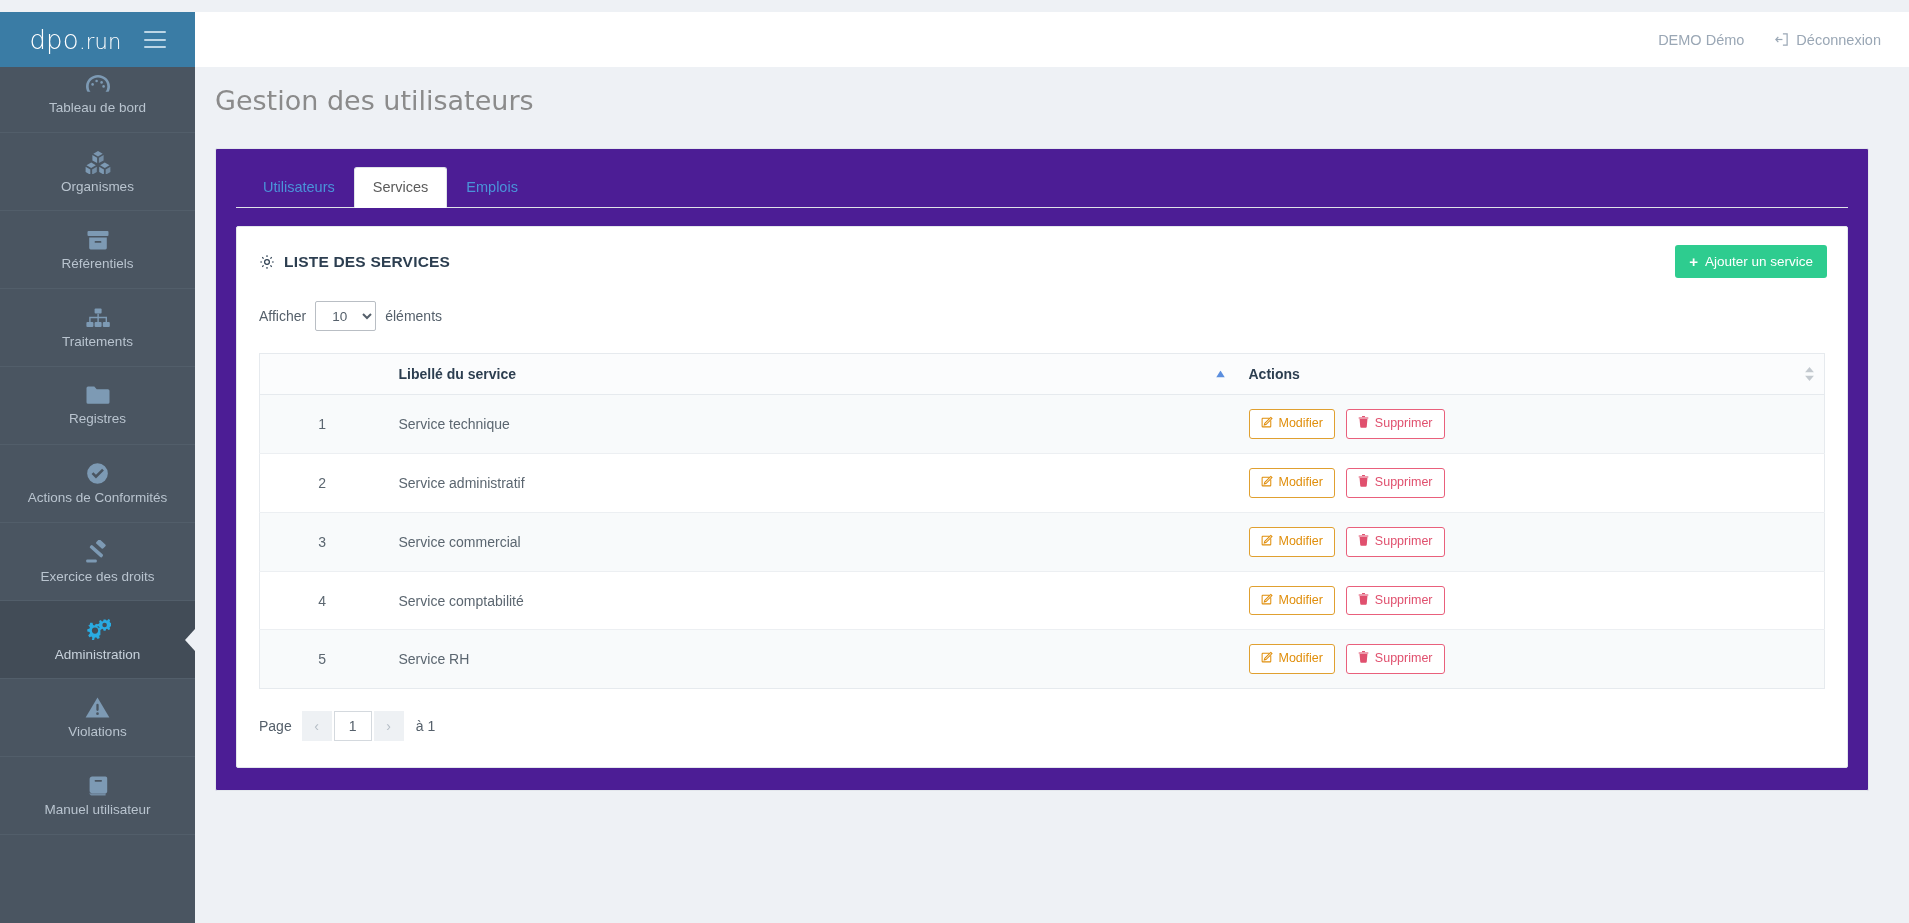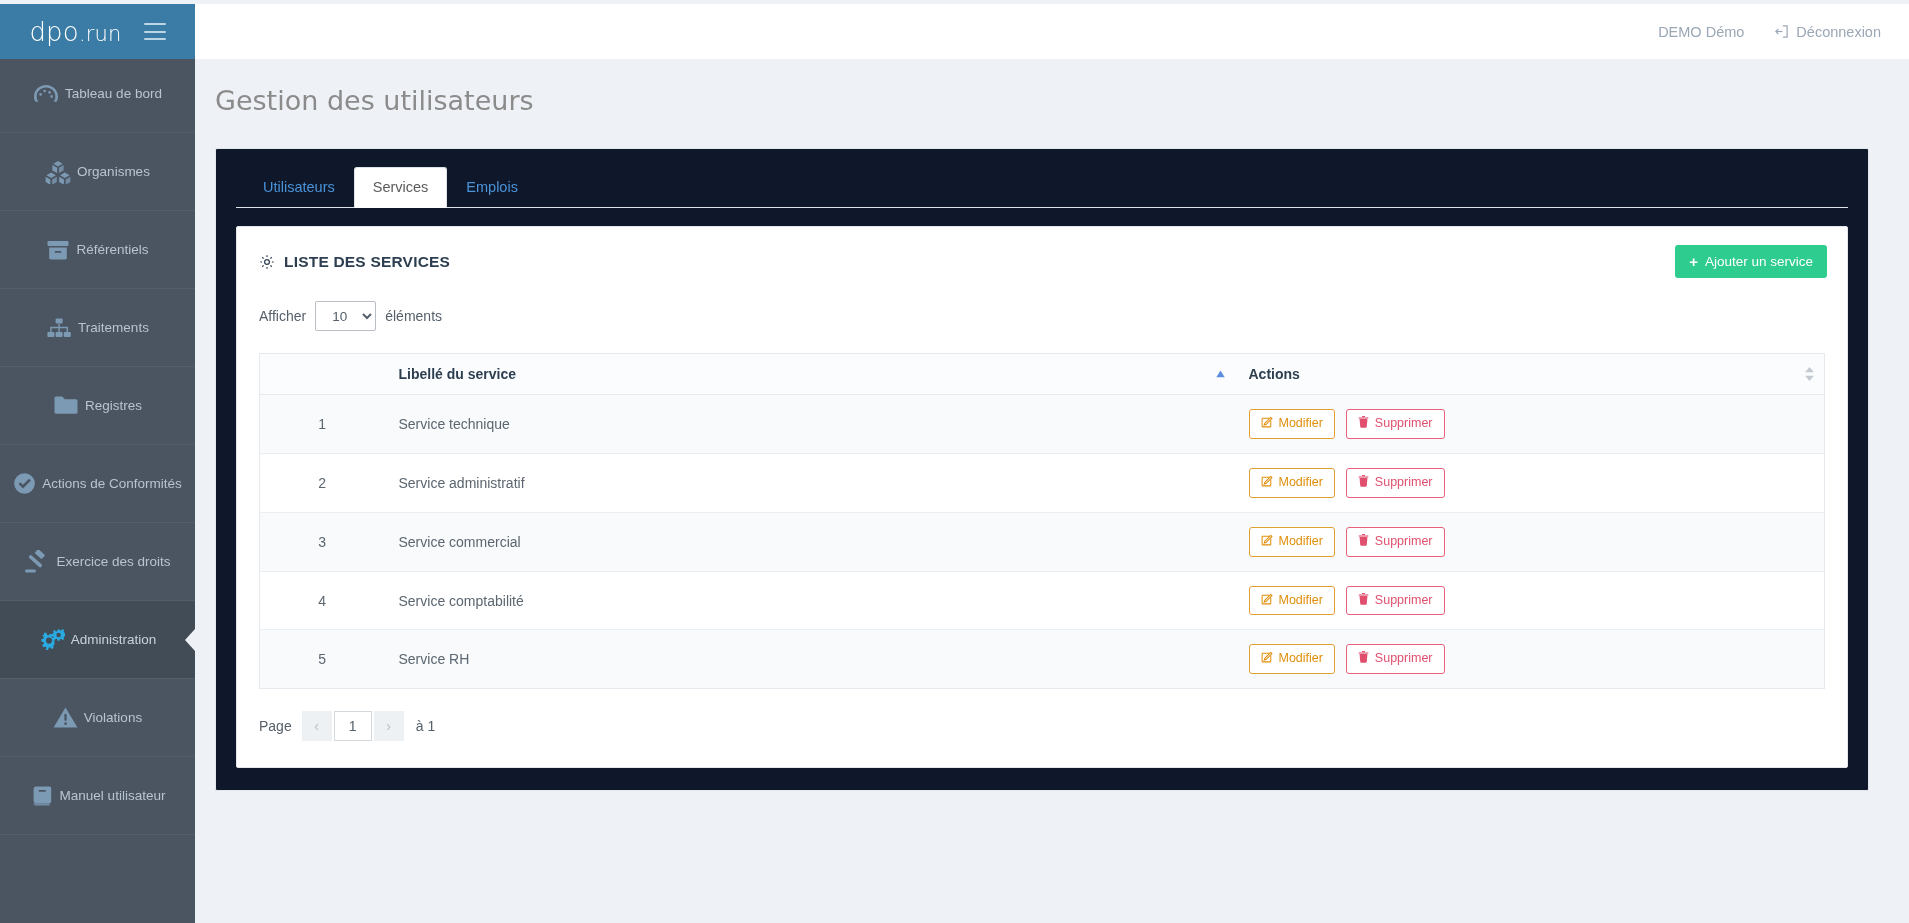--- a/index.html
+++ b/index.html
@@ -8,21 +8,21 @@
     margin: 0; padding: 0;
     width: 1909px; height: 923px;
     overflow: hidden;
     background: #eef1f5;
     font-family: "Liberation Sans", sans-serif;
     -webkit-font-smoothing: antialiased;
   }
 
   
   .topbar {
-    position: absolute; top: 4px; left: 0; right: 0; height: 55px;
+    position: absolute; top: 12px; left: 0; right: 0; height: 55px;
     background: #701a75;
     display: flex; align-items: stretch;
     z-index: 30;
   }
   .brand-block {
     width: 195px; min-width: 195px; height: 55px;
     background: #3a7ca5;
     display: flex; align-items: center; justify-content: center;
     gap: 22px;
   }
@@ -59,21 +59,21 @@
     position: absolute; top: 55px; left: 0; bottom: 0;
     width: 195px;
     background: #4a5561;
     overflow: hidden;
     z-index: 20;
   }
   .nav-item {
     position: relative;
     height: 78px;
     border-bottom: 1px solid #525e6a;
-    display: flex; flex-direction: row;
+    display: flex; flex-direction: column;
     align-items: center; justify-content: center;
     gap: 6px;
     cursor: pointer;
     text-decoration: none;
   }
   .nav-item .nav-icon {
     color: #7d9ab4; display: block; line-height: 0;
   }
   .nav-item .nav-label {
     color: #b9c4cf; font-size: 13.5px; line-height: 1;
@@ -101,21 +101,21 @@
     margin: 0;
     padding: 30px 0 0 20px;
     font-size: 27px;
     font-weight: 400;
     color: #8b8b8b;
     font-family: "DejaVu Sans", sans-serif;
   }
 
   .outer-card {
     margin: 32px 40px 0 20px;
-    background: #0f172a;
+    background: #4c1d95;
     border: 1px solid #e3e7ec;
     border-radius: 2px;
     padding: 18px 20px 22px 20px;
   }
 
   
   .tabs {
     display: flex;
     align-items: flex-end;
     border-bottom: 1px solid #dfe3e8;

